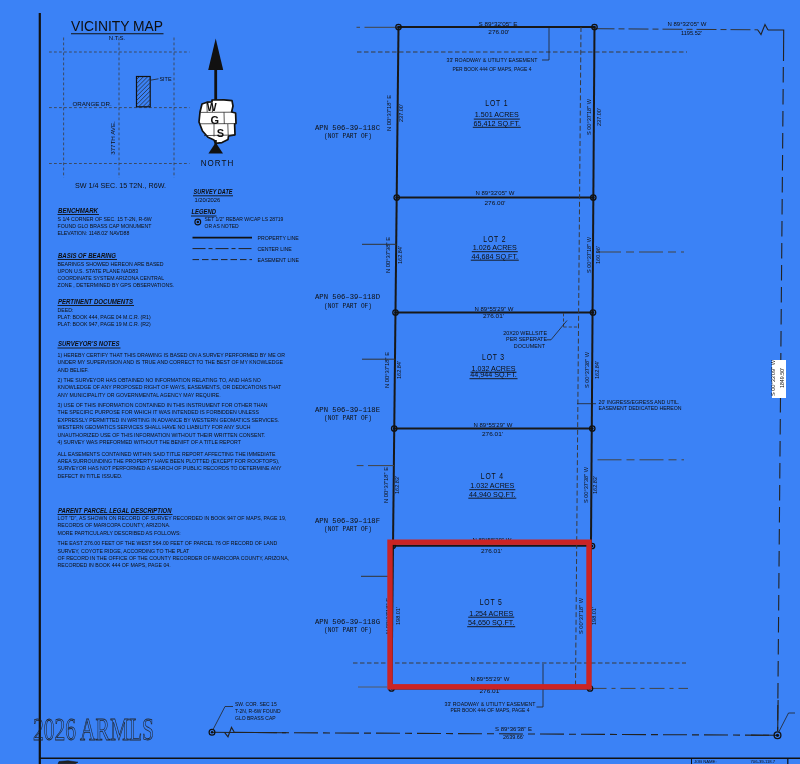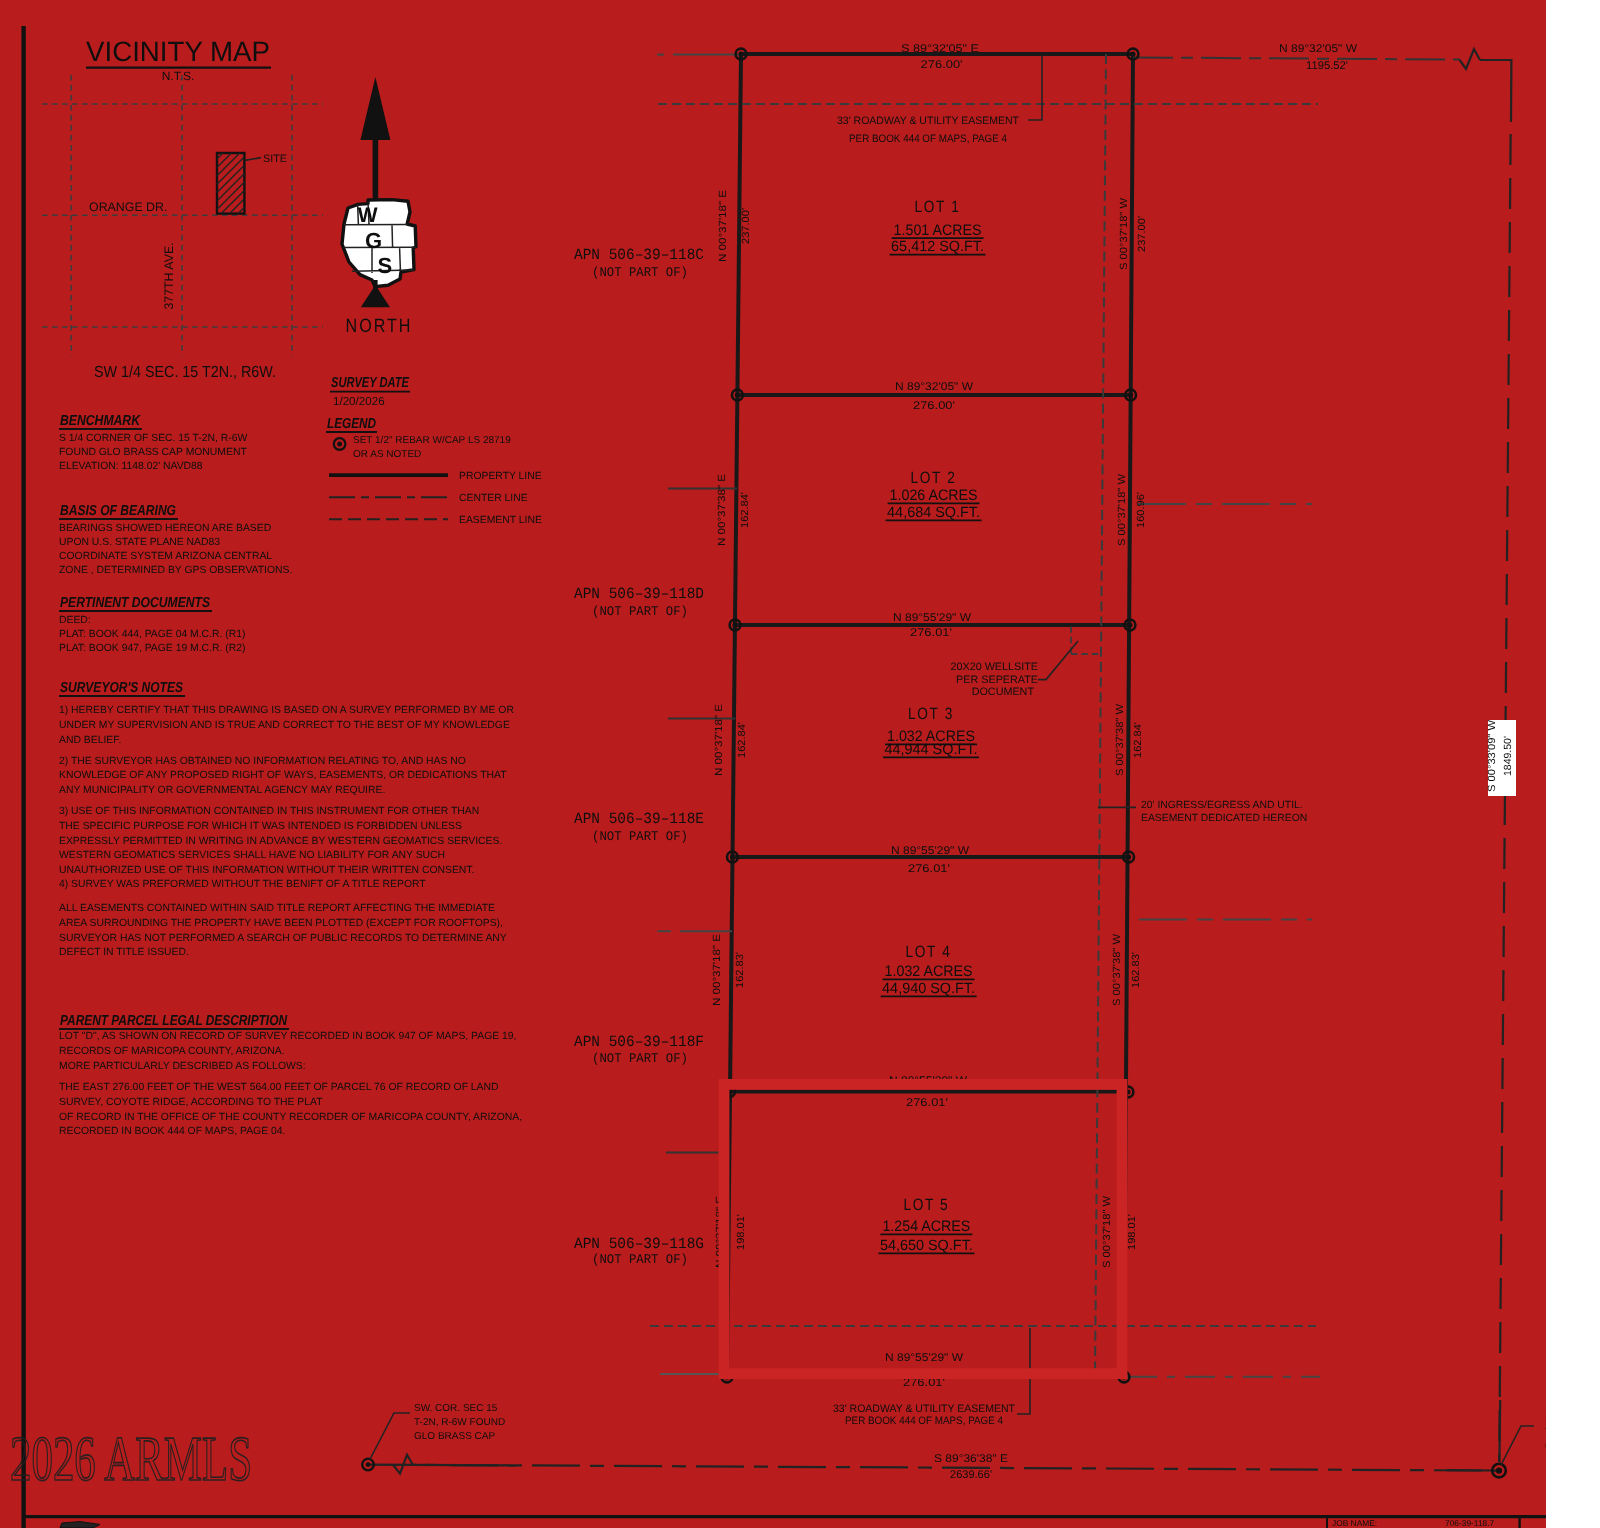--- a/index.html
+++ b/index.html
@@ -1,15 +1,15 @@
 <!DOCTYPE html>
 <html><head><meta charset="utf-8">
 <style>
 html,body{margin:0;padding:0;background:#ffffff;}
-#page{position:relative;width:773px;height:764px;background:#b91c1c;overflow:hidden;}
+#page{position:relative;width:773px;height:764px;background:#3b82f6;overflow:hidden;padding-left:28px;}
 svg{font-family:"Liberation Sans", sans-serif;}
 .t{fill:#0e0e0e;}
 .it{font-style:italic;}
 .mono{font-family:"Liberation Mono", monospace;}
 </style></head><body>
 
 <div id="page">
 <svg width="800" height="764" viewBox="0 0 800 764">
 
 <line x1="11.8" y1="13" x2="11.8" y2="764" stroke="#111" stroke-width="2.2"></line>

